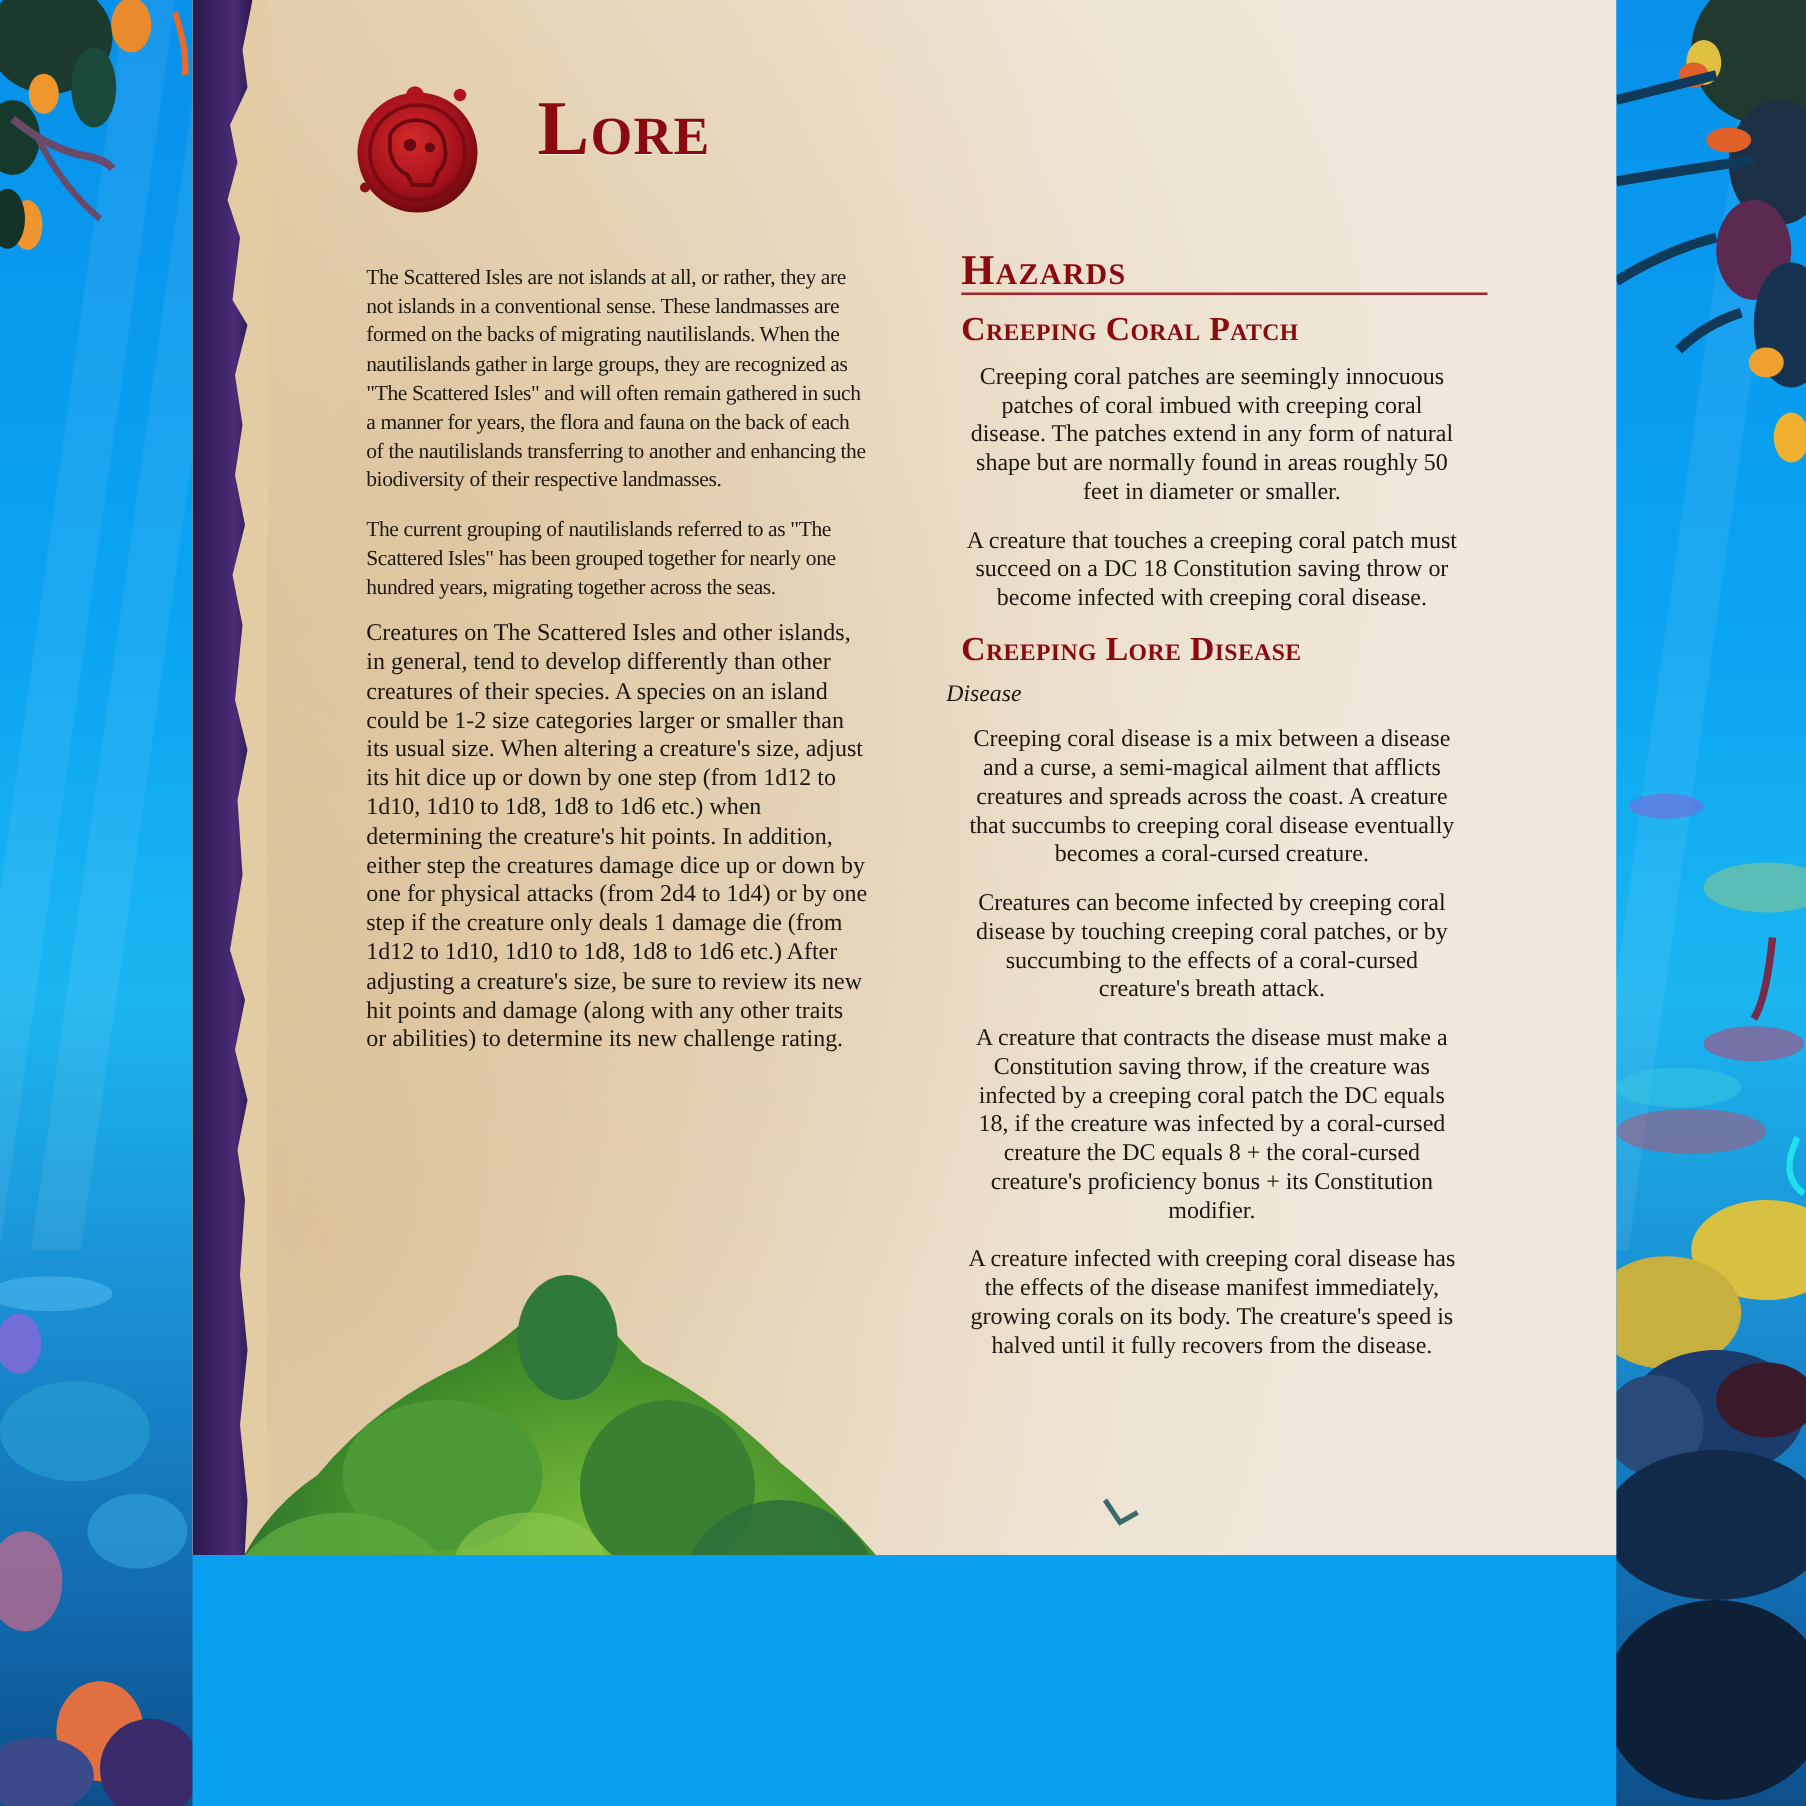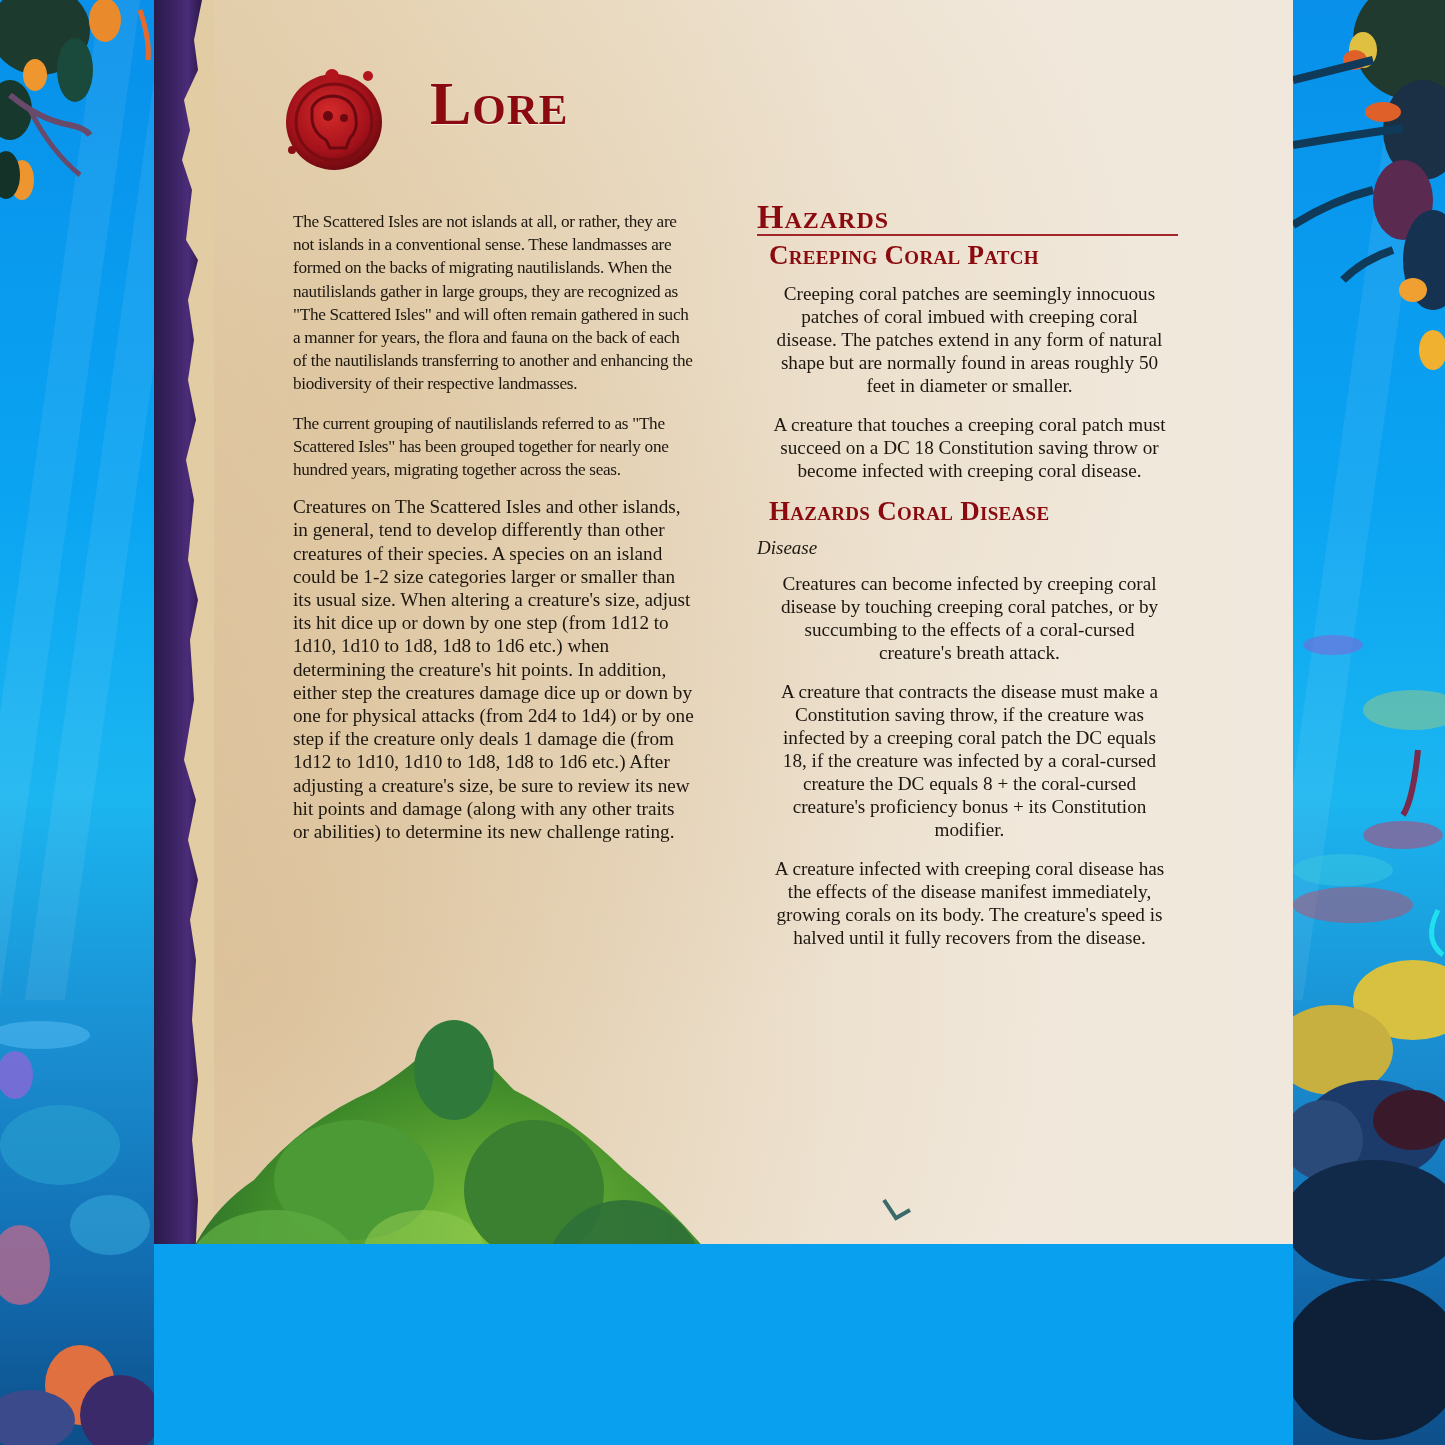--- a/index.html
+++ b/index.html
@@ -50,21 +50,21 @@
   p { margin: 12px; }
   .col.left .intro p { font-size: 17.2px; line-height: 23.2px; letter-spacing: -0.3px; margin-bottom: 16px; }
   .col.left .body p { font-size: 19.2px; line-height: 23.2px; }
   .col.right p { font-size: 19.2px; line-height: 23px; margin-bottom: 16px; text-align: center; }
 
   h2.sub {
     margin: 12px; color: #8a0a0f; font-variant: small-caps; font-weight: bold;
     font-size: 27px; line-height: 30px; letter-spacing: 0.3px;
   }
   h1.section {
-    margin: 0; color: #8a0a0f; font-variant: small-caps; font-weight: bold;
+    margin: 12px; color: #8a0a0f; font-variant: small-caps; font-weight: bold;
     font-size: 34px; line-height: 34px; letter-spacing: 1px;
     border-bottom: 2px solid #a3262a; padding-bottom: 0px; width: 421px;
   }
   .subtitle { font-style: italic; font-size: 19px; line-height: 20px; margin-bottom: 14px; }
 
   
   .island { position: absolute; left: 0; top: 1000px; width: 1139px; height: 445px; }
   .footer-line { position: absolute; left: 690px; top: 1400px; width: 449px; height: 2px; background: rgba(120,110,100,0.45); }
   .footer-glyphs {
     position: absolute; left: 860px; top: 1404px; font-size: 36px; font-style: italic;
@@ -170,22 +170,23 @@
     <div class="body">
       <p>Creatures on The Scattered Isles and other islands, in general, tend to develop differently than other creatures of their species. A species on an island could be 1-2 size categories larger or smaller than its usual size. When altering a creature's size, adjust its hit dice up or down by one step (from 1d12 to 1d10, 1d10 to 1d8, 1d8 to 1d6 etc.) when determining the creature's hit points. In addition, either step the creatures damage dice up or down by one for physical attacks (from 2d4 to 1d4) or by one step if the creature only deals 1 damage die (from 1d12 to 1d10, 1d10 to 1d8, 1d8 to 1d6 etc.) After adjusting a creature's size, be sure to review its new hit points and damage (along with any other traits or abilities) to determine its new challenge rating.</p>
     </div>
   </div>
 
   <div class="col right">
     <h1 class="section" style="margin-top:2px;">Hazards</h1>
     <h2 class="sub" style="margin-top:4px;">Creeping Coral Patch</h2>
     <p>Creeping coral patches are seemingly innocuous patches of coral imbued with creeping coral disease. The patches extend in any form of natural shape but are normally found in areas roughly 50 feet in diameter or smaller.</p>
     <p style="margin-bottom:14px;">A creature that touches a creeping coral patch must succeed on a DC 18 Constitution saving throw or become infected with creeping coral disease.</p>
-    <h2 class="sub">Hazards Coral Disease</h2>
+    <h2 class="sub">Creeping Lore Disease</h2>
     <div class="subtitle">Disease</div>
+    <p>Creeping coral disease is a mix between a disease and a curse, a semi-magical ailment that afflicts creatures and spreads across the coast. A creature that succumbs to creeping coral disease eventually becomes a coral-cursed creature.</p>
     <p>Creatures can become infected by creeping coral disease by touching creeping coral patches, or by succumbing to the effects of a coral-cursed creature's breath attack.</p>
     <p>A creature that contracts the disease must make a Constitution saving throw, if the creature was infected by a creeping coral patch the DC equals 18, if the creature was infected by a coral-cursed creature the DC equals 8 + the coral-cursed creature's proficiency bonus + its Constitution modifier.</p>
     <p>A creature infected with creeping coral disease has the effects of the disease manifest immediately, growing corals on its body. The creature's speed is halved until it fully recovers from the disease.</p>
   </div>
 
   <svg class="island" viewBox="0 0 1139 445">
     <defs>
       <radialGradient id="foliage" cx="50%" cy="50%" r="60%">
         <stop offset="0%" stop-color="#7cbf3a"></stop>
         <stop offset="60%" stop-color="#3f8a2a"></stop>

